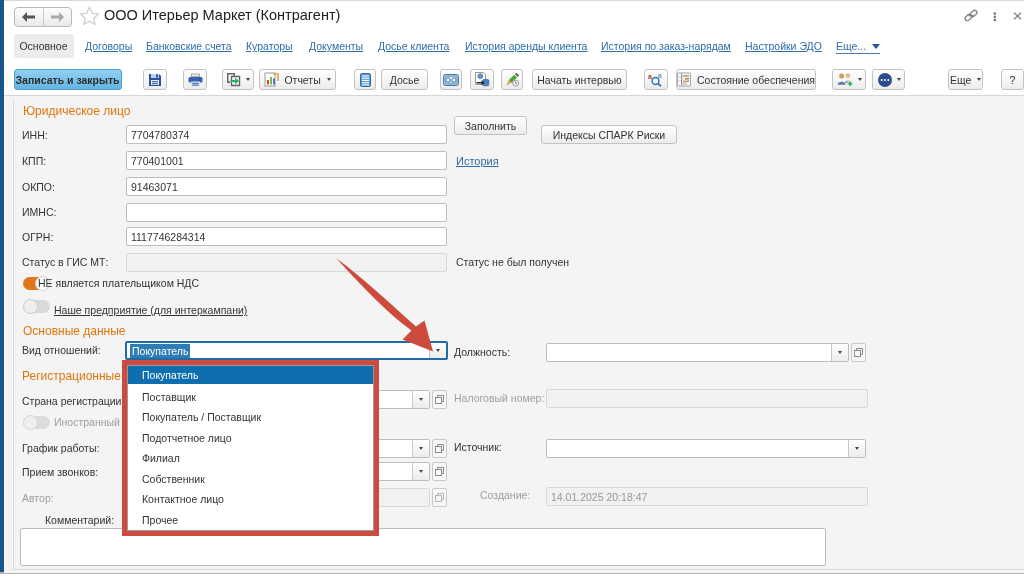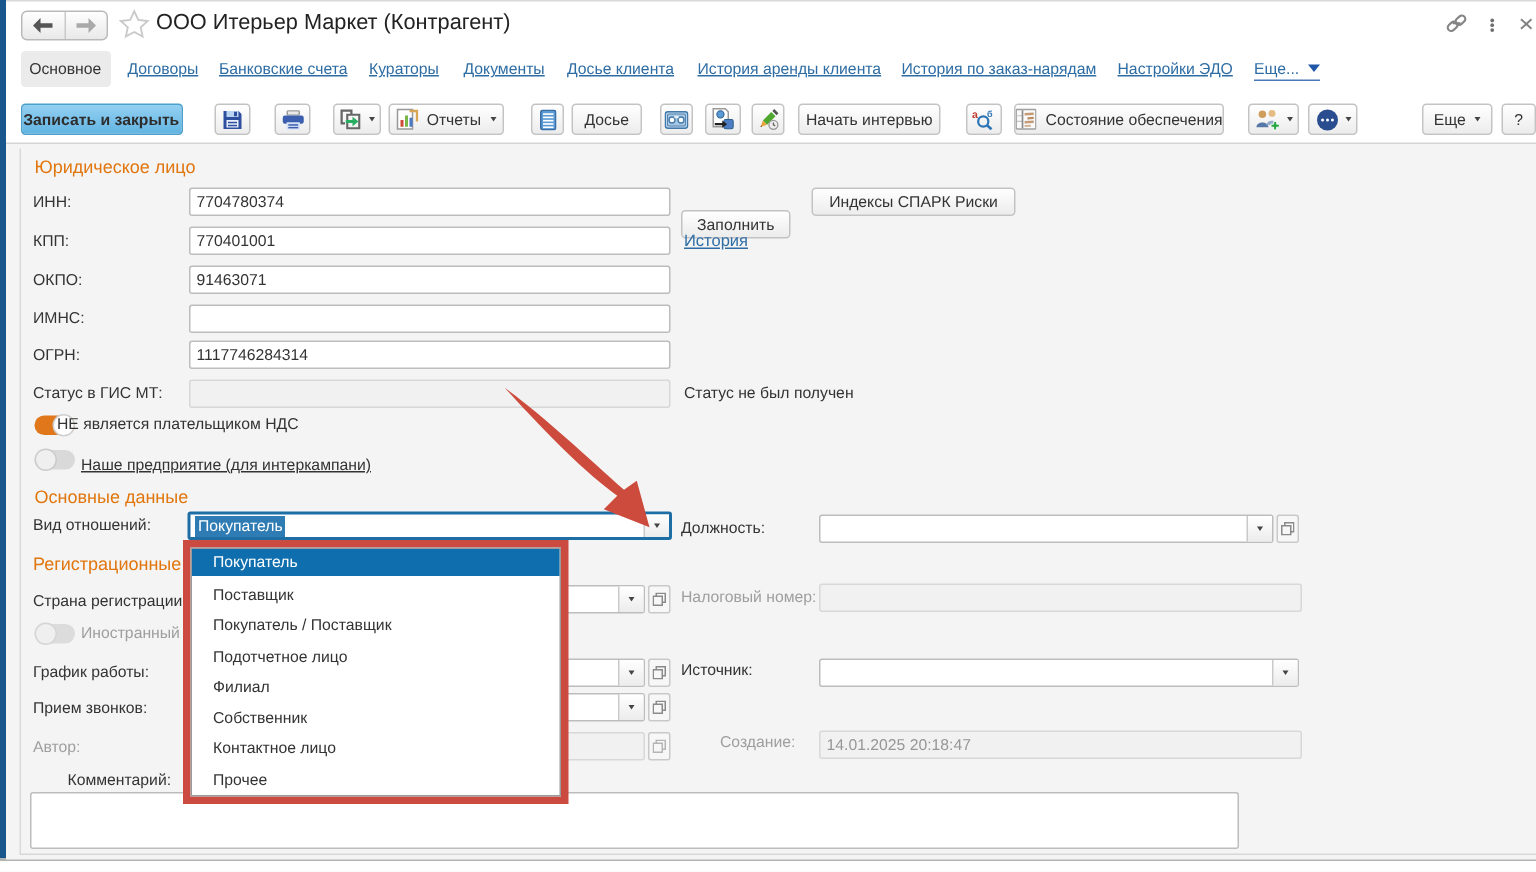--- a/index.html
+++ b/index.html
@@ -202,31 +202,31 @@
   </div>
 <div class="btn" style="left:872px;width:33px;" id="b-circle">
     <svg width="16" height="16" viewBox="0 0 16 16">
       <circle cx="8" cy="8" r="7" fill="#2a4d8f"></circle>
       <circle cx="4.7" cy="8" r="1" fill="#fff"></circle>
       <circle cx="8" cy="8" r="1" fill="#fff"></circle>
       <circle cx="11.3" cy="8" r="1" fill="#fff"></circle>
     </svg>
     <span class="caret" style="margin-left:4px;"></span>
   </div>
-<div class="btn" style="left:948px;width:47px;">Еще&nbsp;&nbsp;<span class="caret"></span></div>
+<div class="btn" style="left:948px;width:35px;">Еще&nbsp;&nbsp;<span class="caret"></span></div>
 <div class="btn" style="left:1001px;width:23px;">?</div>
 
 <div id="form">
     <div id="panel"></div>
   </div>
 
 <div class="hdr" style="left:23px;top:104px;">Юридическое лицо</div>
 <div class="lbl" style="left:22px;top:129px;">ИНН:</div>
 <div class="fld" style="left:126px;top:125px;width:321px;">7704780374</div>
-<div class="tbtn" style="left:454px;top:140px;width:73px;text-align:center;">Заполнить</div>
+<div class="tbtn" style="left:454px;top:116px;width:73px;text-align:center;">Заполнить</div>
 <div class="tbtn" style="left:541px;top:125px;width:136px;">Индексы СПАРК Риски</div>
 <div class="lbl" style="left:22px;top:155px;">КПП:</div>
 <div class="fld" style="left:126px;top:151px;width:321px;">770401001</div>
 <div class="link" style="left:456px;top:155px;">История</div>
 <div class="lbl" style="left:22px;top:181px;">ОКПО:</div>
 <div class="fld" style="left:126px;top:177px;width:321px;">91463071</div>
 <div class="lbl" style="left:22px;top:206px;">ИМНС:</div>
 <div class="fld" style="left:126px;top:203px;width:321px;"></div>
 <div class="lbl" style="left:22px;top:231px;">ОГРН:</div>
 <div class="fld" style="left:126px;top:227px;width:321px;">1117746284314</div>

